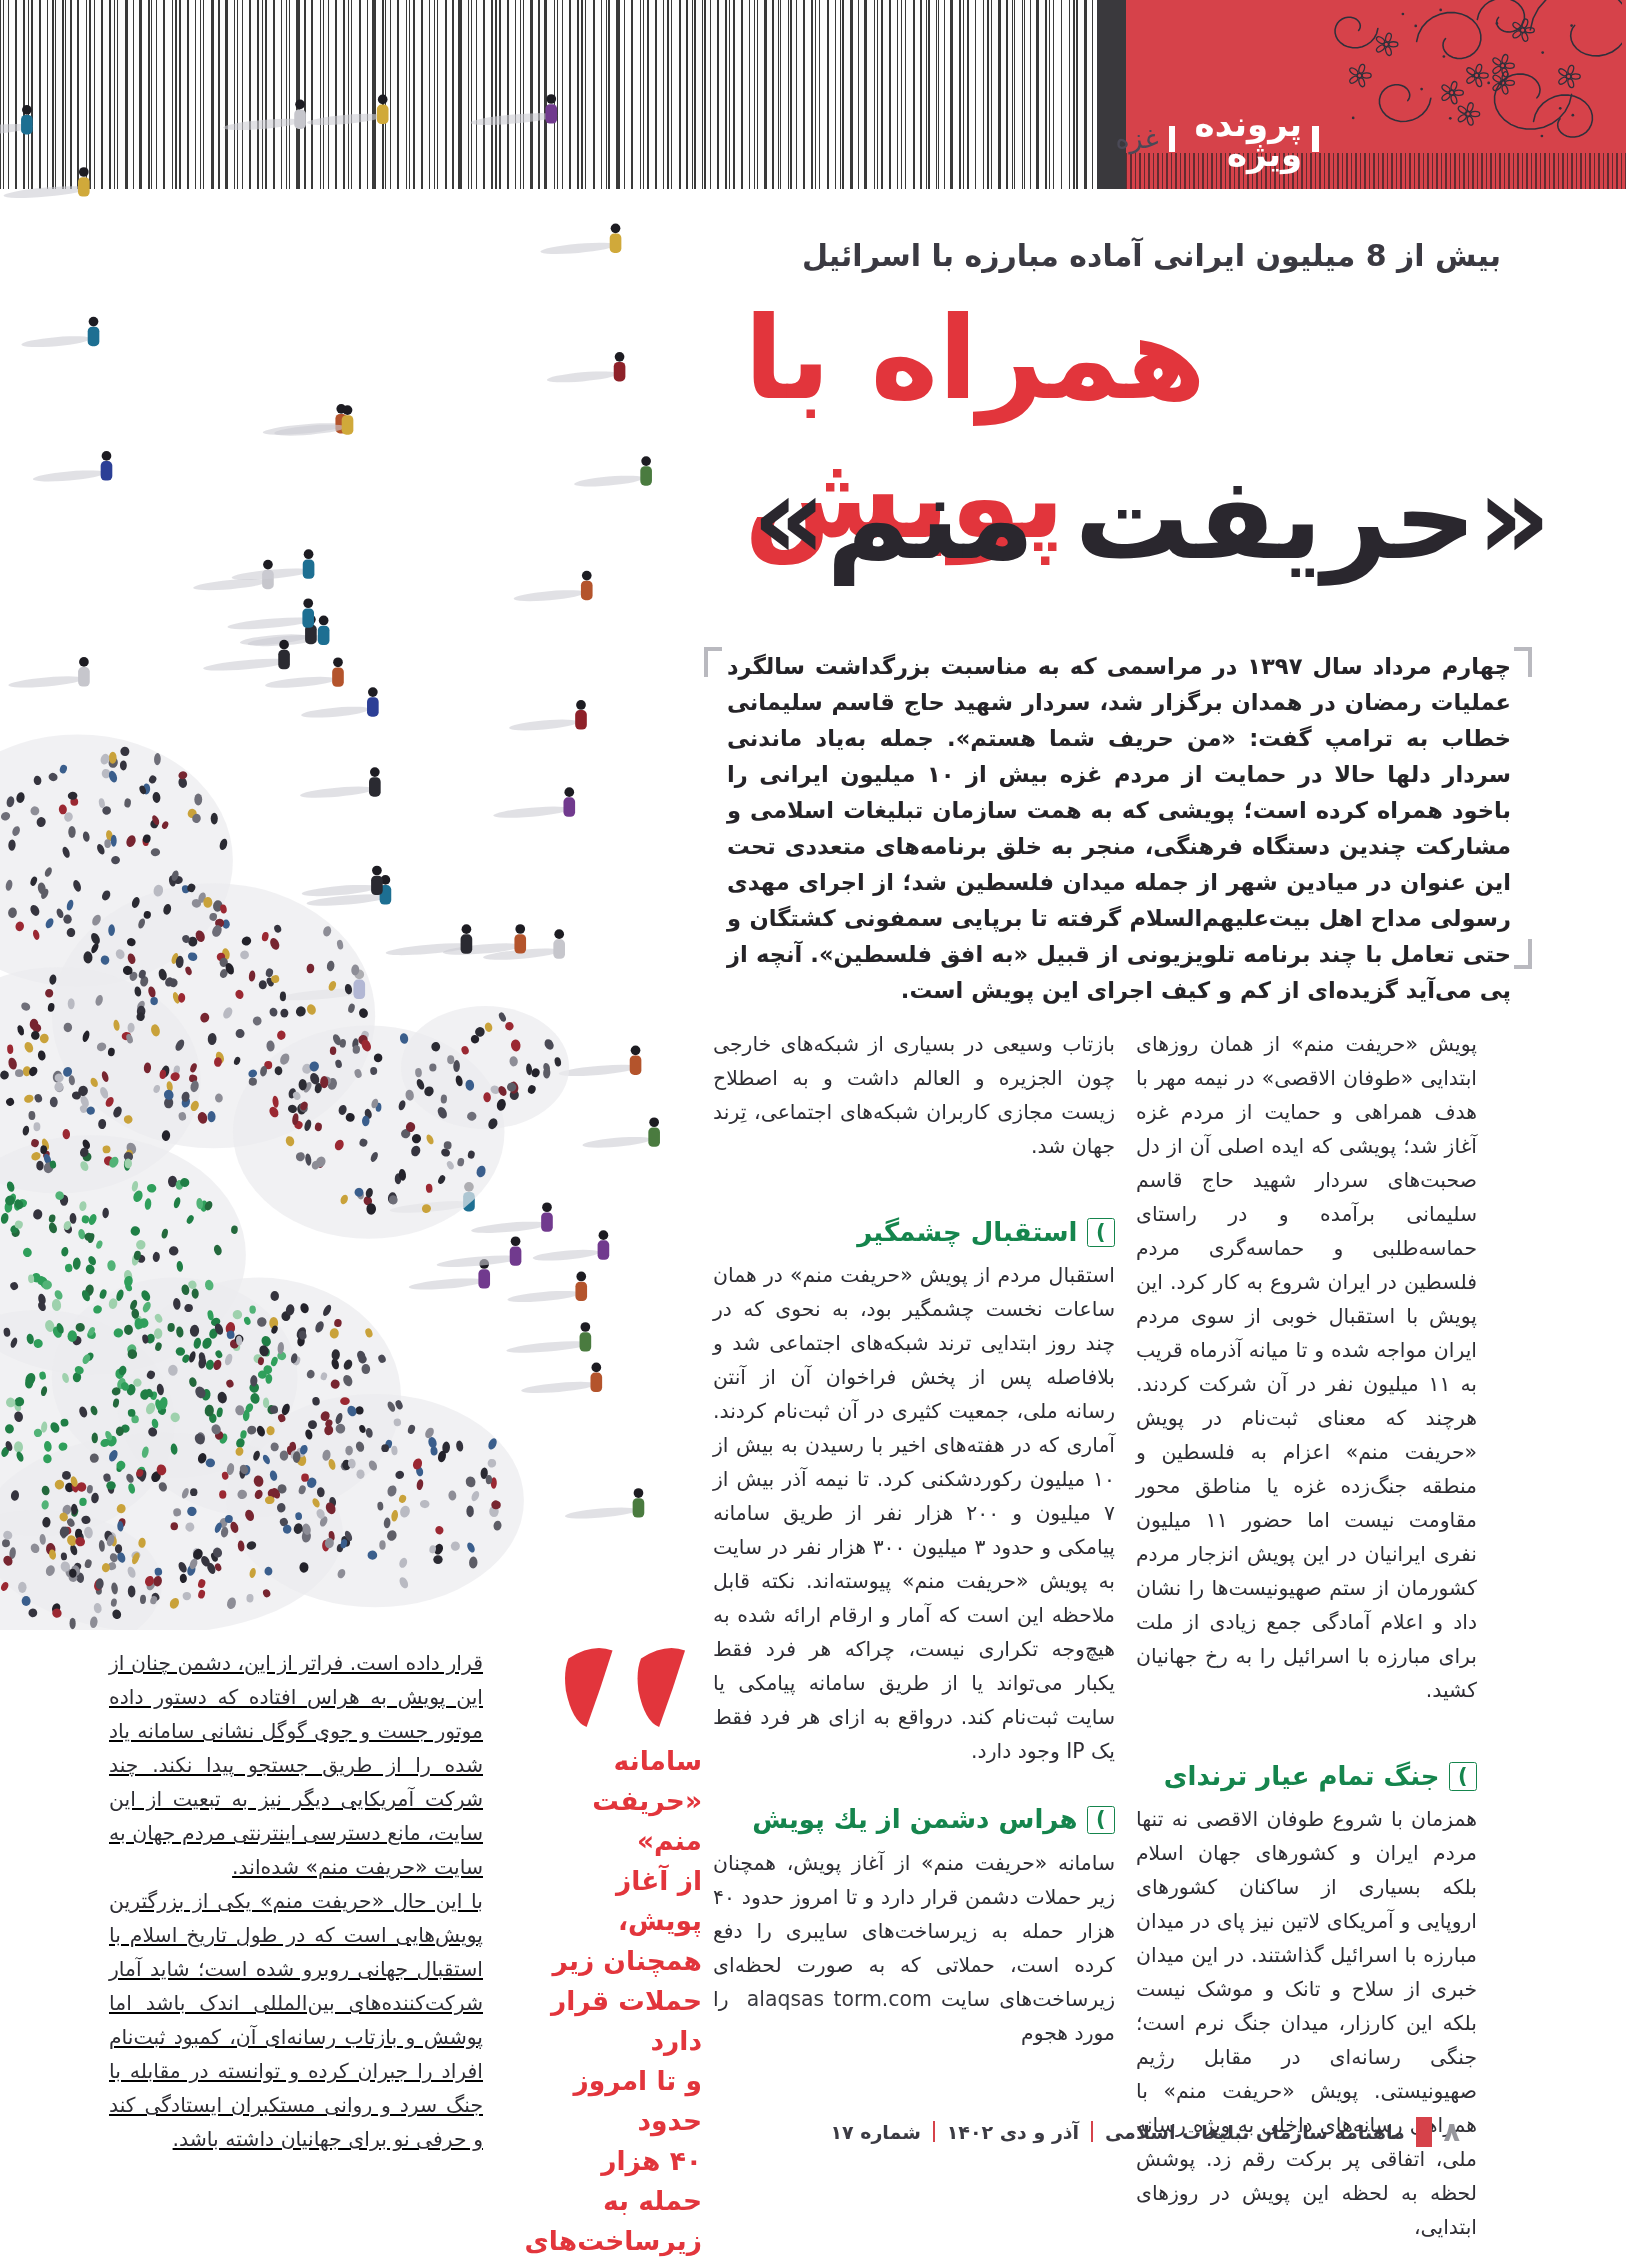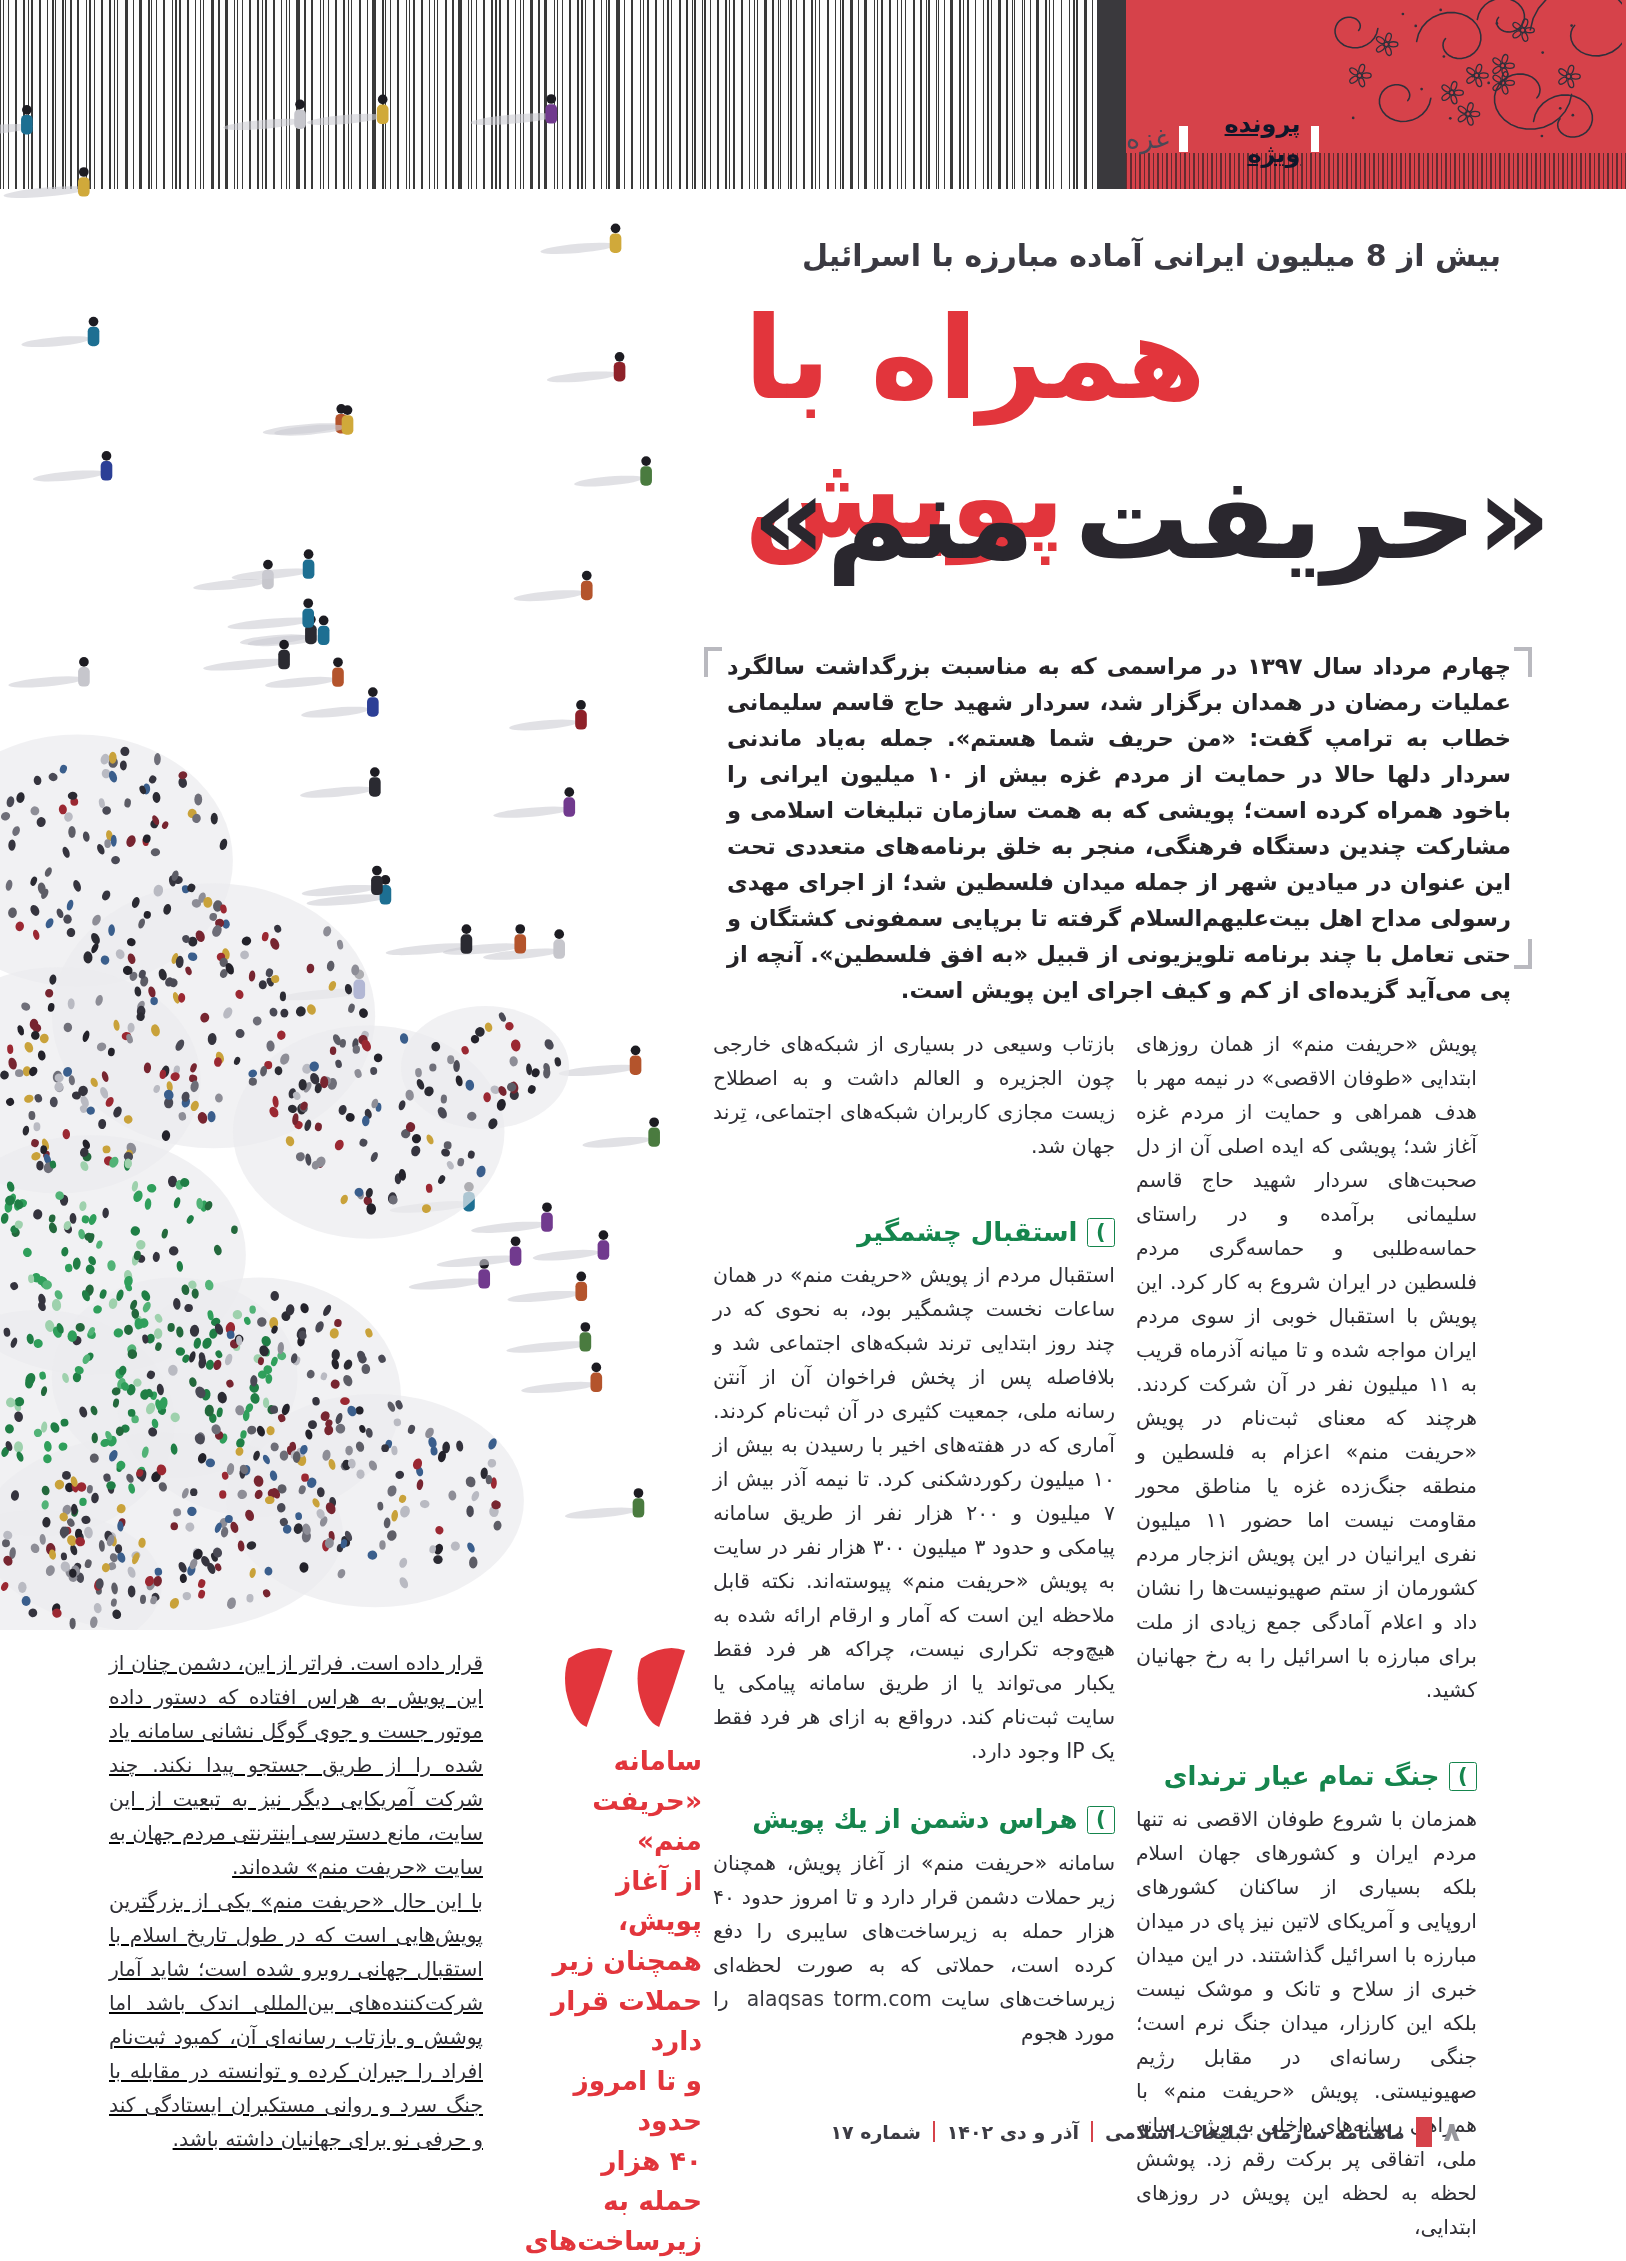--- a/index.html
+++ b/index.html
@@ -10,21 +10,21 @@
   
   .barcode{position:absolute;left:0;top:0;width:1097px;height:189px;background:
       repeating-linear-gradient(90deg,#3a3a3a 0 1.3px,transparent 1.3px 7.8px),
       repeating-linear-gradient(90deg,transparent 0 3.2px,#3a3a3a 3.2px 4.5px,transparent 4.5px 12.3px);}
   .dark-block{position:absolute;left:1097px;top:0;width:28.5px;height:189px;background:#3a393d;}
   .red-band{position:absolute;left:1126px;top:0;width:501px;height:189px;background:#d6424a;}
   .red-stripes{position:absolute;left:0;bottom:0;width:100%;height:36px;opacity:.8;background:
       repeating-linear-gradient(90deg,#47262a 0 1.3px,transparent 1.3px 4.5px);}
   .band-label{position:absolute;top:109px;right:308px;display:flex;align-items:center;gap:10.3px;direction:rtl;}
   .wsq{display:inline-block;width:11px;height:26px;background:#fff;}
-  .band-label .b1{font-size:24px;font-weight:700;color:#0f172a;line-height:30px;text-decoration:underline;}
+  .band-label .b1{font-size:34px;font-weight:700;color:#ffffff;line-height:30px;}
   .band-label .b2{font-size:27px;font-weight:400;color:#4a4956;line-height:30px;}
   #ornament-svg{position:absolute;right:5.2px;top:0;}
 
   
   .kicker{position:absolute;left:744px;top:238px;width:815px;text-align:center;direction:rtl;
           font-size:30px;font-weight:700;color:#3b3a42;}
   .title-red{position:absolute;left:744px;top:289px;width:815px;text-align:left;direction:rtl;
           font-size:115px;line-height:139px;font-weight:800;color:#e2353c;}
   .title-black{position:absolute;left:744px;top:449px;width:815px;text-align:center;direction:rtl;
           font-size:115px;line-height:139px;font-weight:800;color:#2a272e;}

